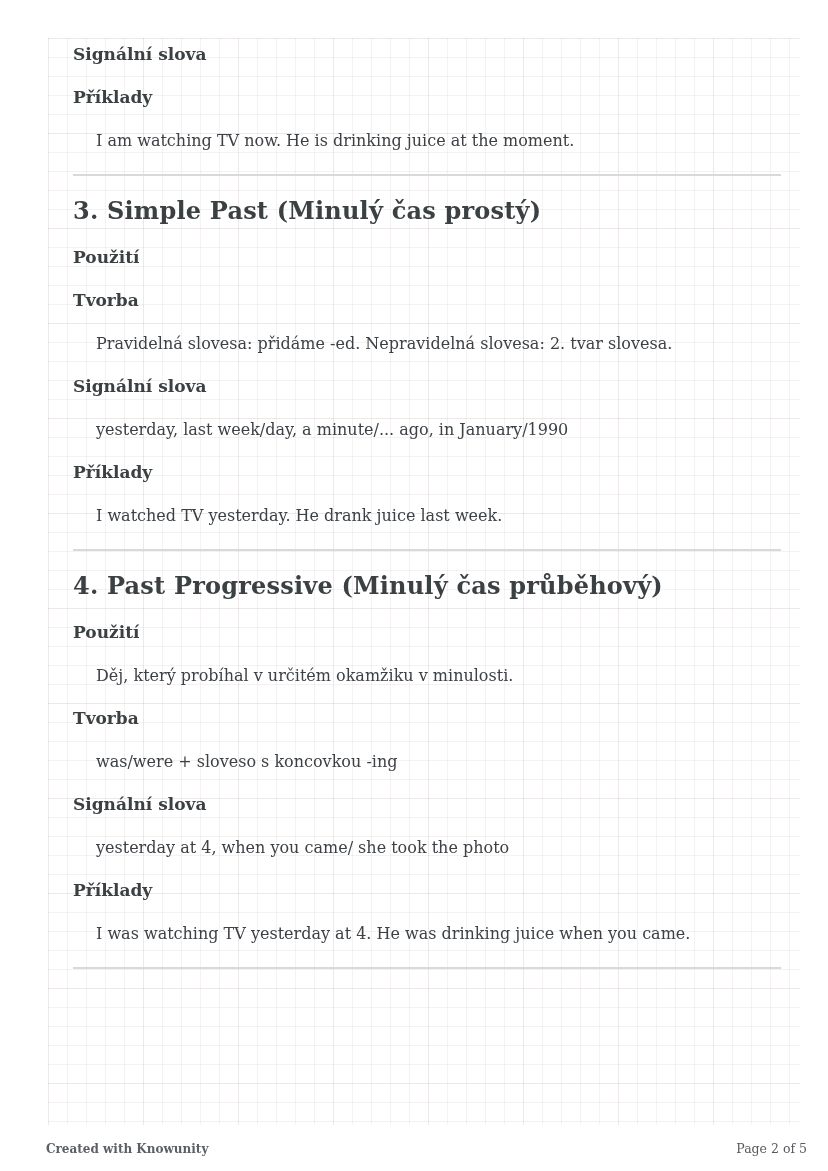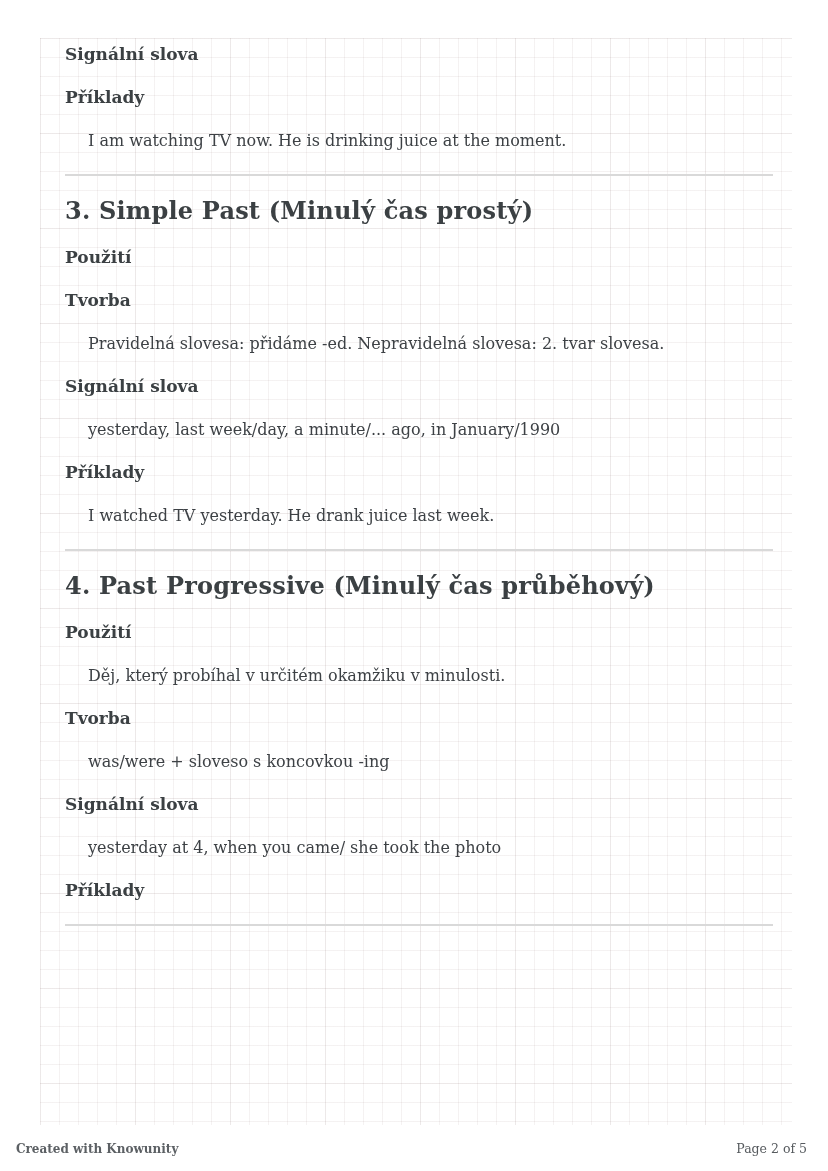--- a/index.html
+++ b/index.html
@@ -15,21 +15,21 @@
   }
   .canvas {
     position: relative;
     width: 828px;
     height: 1171px;
     background: #ffffff;
   }
   
   .paper {
     position: absolute;
-    left: 40px;
+    left: 48px;
     top: 38px;
     width: 752px;
     height: 1087px;
     background-color: #ffffff;
     background-image:
       linear-gradient(to right, rgba(182,162,162,0.14) 1px, transparent 1px),
       linear-gradient(to bottom, rgba(182,162,162,0.14) 1px, transparent 1px),
       linear-gradient(to right, rgba(168,148,148,0.10) 1px, transparent 1px),
       linear-gradient(to bottom, rgba(168,148,148,0.10) 1px, transparent 1px);
     background-size: 19px 19px, 19px 19px, 95px 95px, 95px 95px;
@@ -60,21 +60,21 @@
   h2.section-title {
     font-size: 24px;
     line-height: 34px;
     font-weight: 700;
     letter-spacing: 0.2px;
     margin: 0 0 20px 0;
     color: #3b4043;
   }
   .page-footer {
     position: absolute;
-    left: 16px;
+    left: 46px;
     right: 21px;
     top: 1141px;
     display: flex;
     justify-content: space-between;
     align-items: baseline;
   }
   .footer-credit {
     font-size: 12px;
     font-weight: 700;
     color: #5c6064;
@@ -121,20 +121,21 @@
       <h3 class="sub-label">Použití</h3>
       <p class="sub-text">Děj, který probíhal v určitém okamžiku v minulosti.</p>
 
       <h3 class="sub-label">Tvorba</h3>
       <p class="sub-text">was/were + sloveso s koncovkou -ing</p>
 
       <h3 class="sub-label">Signální slova</h3>
       <p class="sub-text">yesterday at 4, when you came/ she took the photo</p>
 
       <h3 class="sub-label">Příklady</h3>
+      <p class="sub-text">I was watching TV yesterday at 4. He was drinking juice when you came.</p>
 
       <hr class="section-divider">
 
     </div>
   </div>
 
   <div class="page-footer">
     <span class="footer-credit">Created with Knowunity</span>
     <span class="footer-page">Page 2 of 5</span>
   </div>

